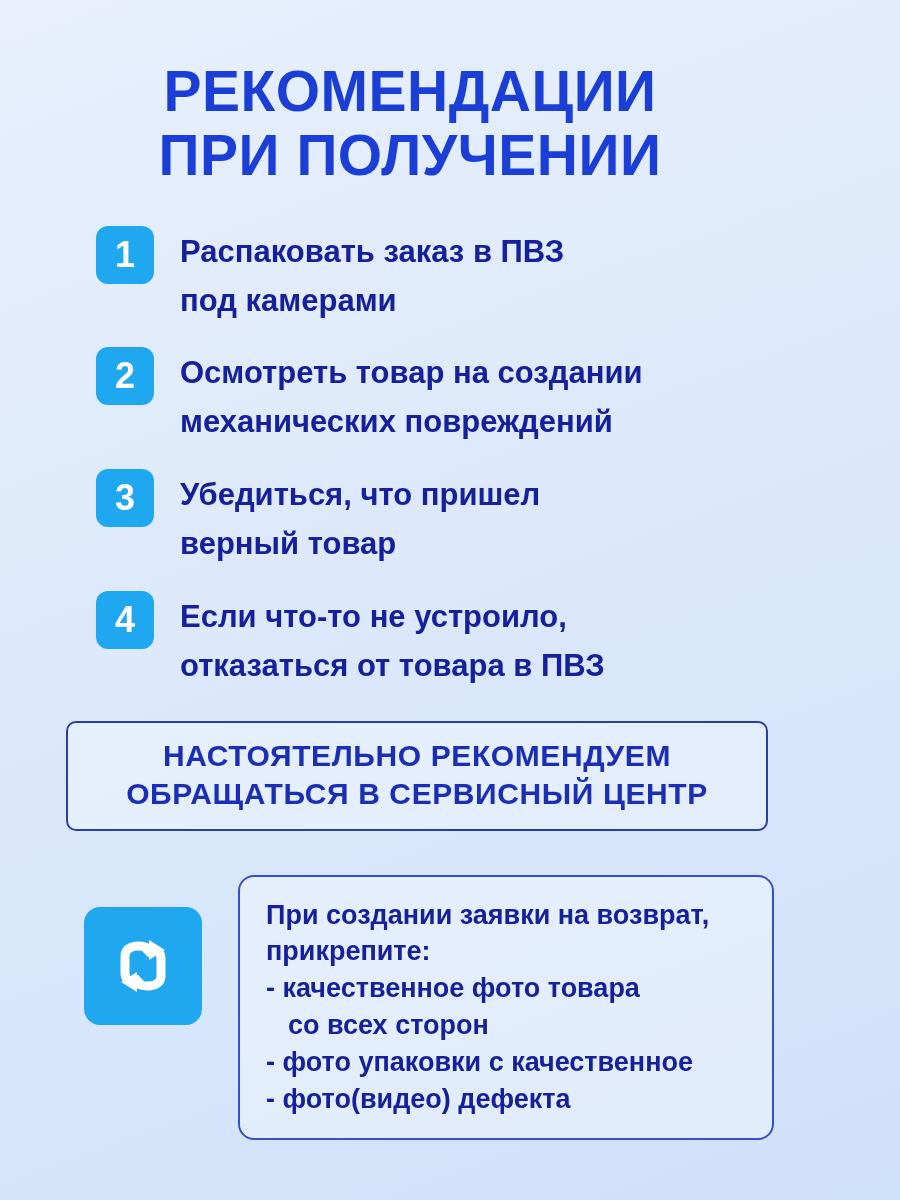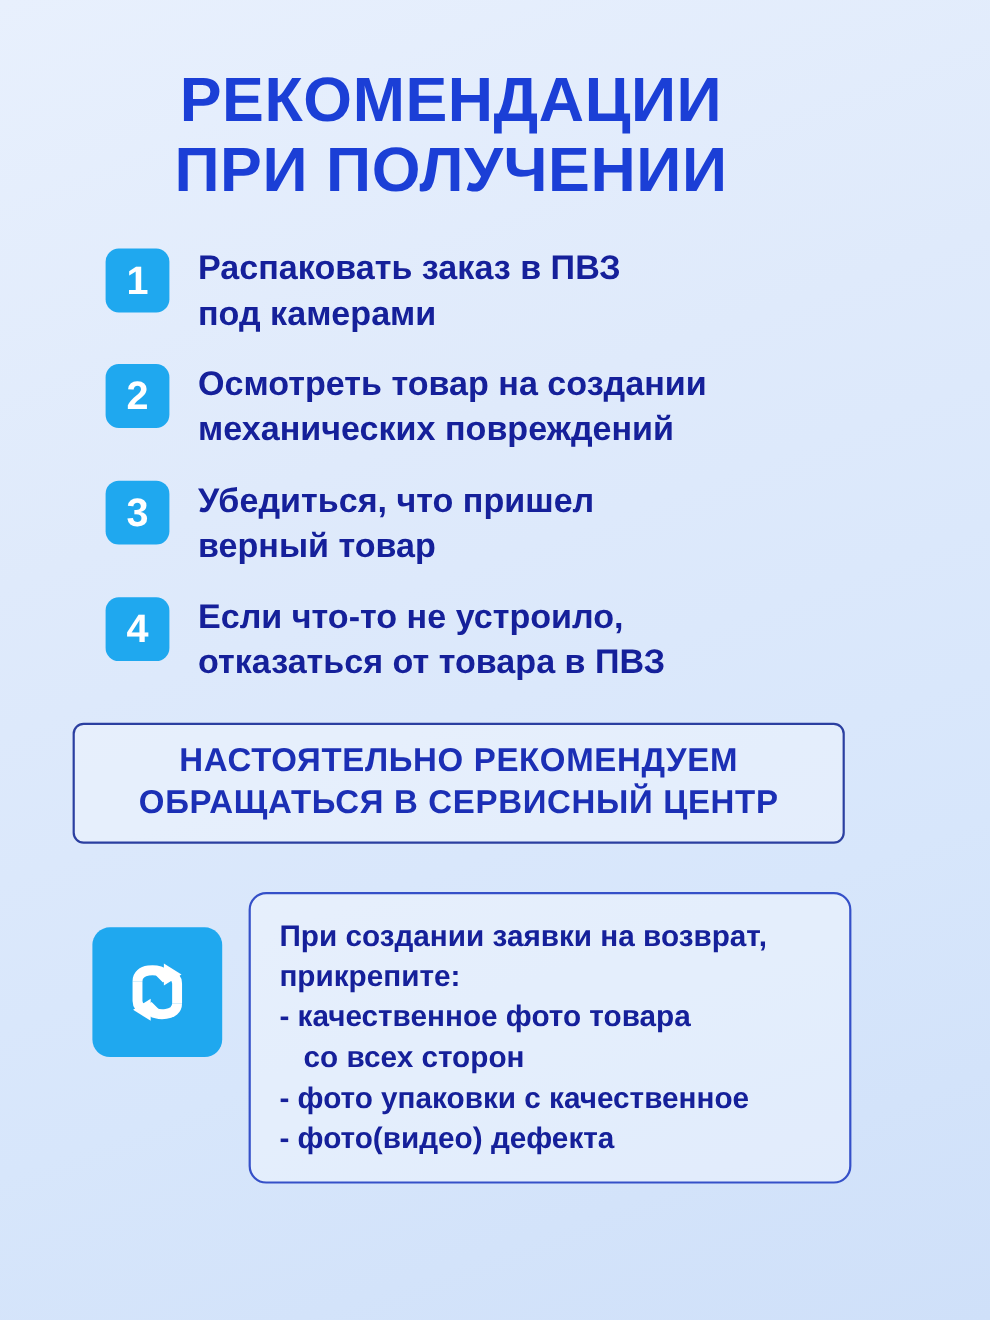--- a/index.html
+++ b/index.html
@@ -66,20 +66,21 @@
     margin-left: 26px;
     font-size: 31px;
     font-weight: bold;
     line-height: 1.32;
     color: #15209a;
     padding-top: 2px;
   }
   .step-text .l {
     display: block;
     white-space: nowrap;
+    margin-top: 8px;
   }
 
   
   .banner {
     margin: 34px 18px 0 32px;
     border: 2px solid #2b3fa0;
     border-radius: 10px;
     background: rgba(255,255,255,0.30);
     padding: 14px 10px 16px 10px;
     text-align: center;
@@ -107,21 +108,21 @@
     border-radius: 16px;
     background: #1fa8ef;
     margin-top: 32px;
     display: flex;
     align-items: center;
     justify-content: center;
   }
   .return-icon svg { display: block; }
 
   .note {
-    margin-left: 24px;
+    margin-left: 36px;
     border: 2px solid #3550c8;
     border-radius: 16px;
     background: rgba(255,255,255,0.34);
     padding: 20px 22px 20px 26px;
     flex: 1 1 auto;
   }
   .note .l {
     display: block;
     font-size: 27px;
     font-weight: bold;

